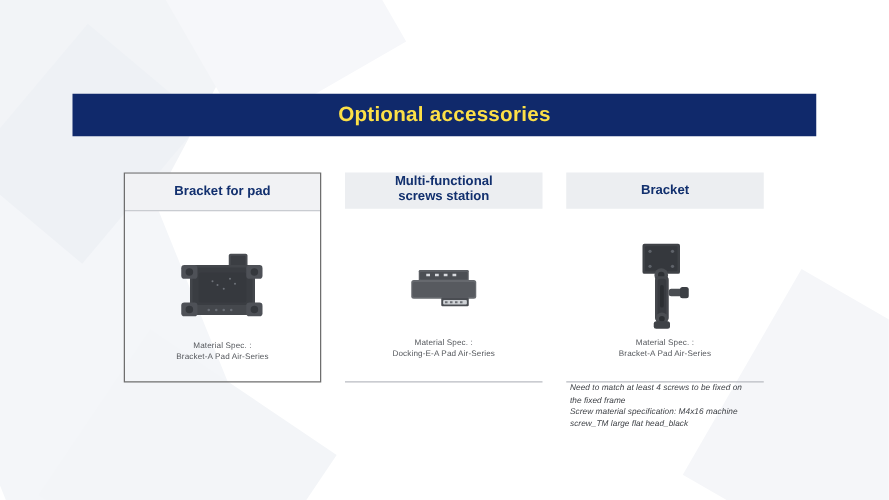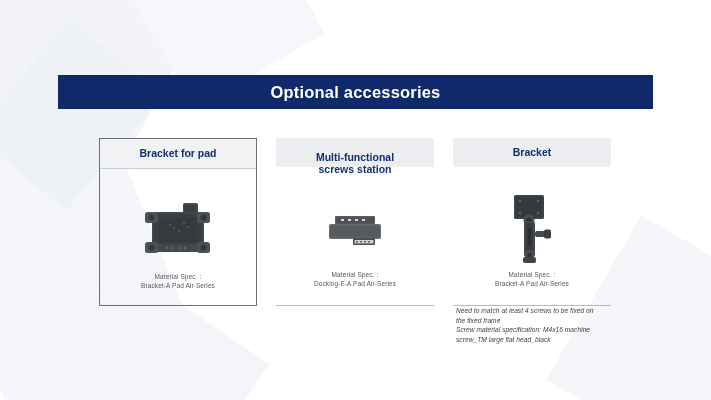--- a/index.html
+++ b/index.html
@@ -71,21 +71,21 @@
     left: 58px;
     top: 75px;
     width: 595px;
     height: 34px;
     background: #10296b;
     display: flex;
     align-items: center;
     justify-content: center;
   }
   #title-banner .title-text {
-    color: #ffffff;
+    color: #fde047;
     font-size: 16.5px;
     font-weight: bold;
     letter-spacing: 0.2px;
   }
 
   
   .card {
     position: absolute;
     top: 138px;
   }
@@ -124,21 +124,21 @@
   #card-3 .card-header { background: #eceef1; }
 
   .card-header .hdr-text {
     color: #12306e;
     font-size: 10.5px;
     font-weight: bold;
     line-height: 11.5px;
   }
   #card-2 .card-header {
     align-items: flex-start;
-    padding-top: 14px;
+    padding-top: 2px;
     box-sizing: border-box;
   }
 
   .card-body {
     position: relative;
     height: 139px;
   }
 
   .product-art {
     position: absolute;

